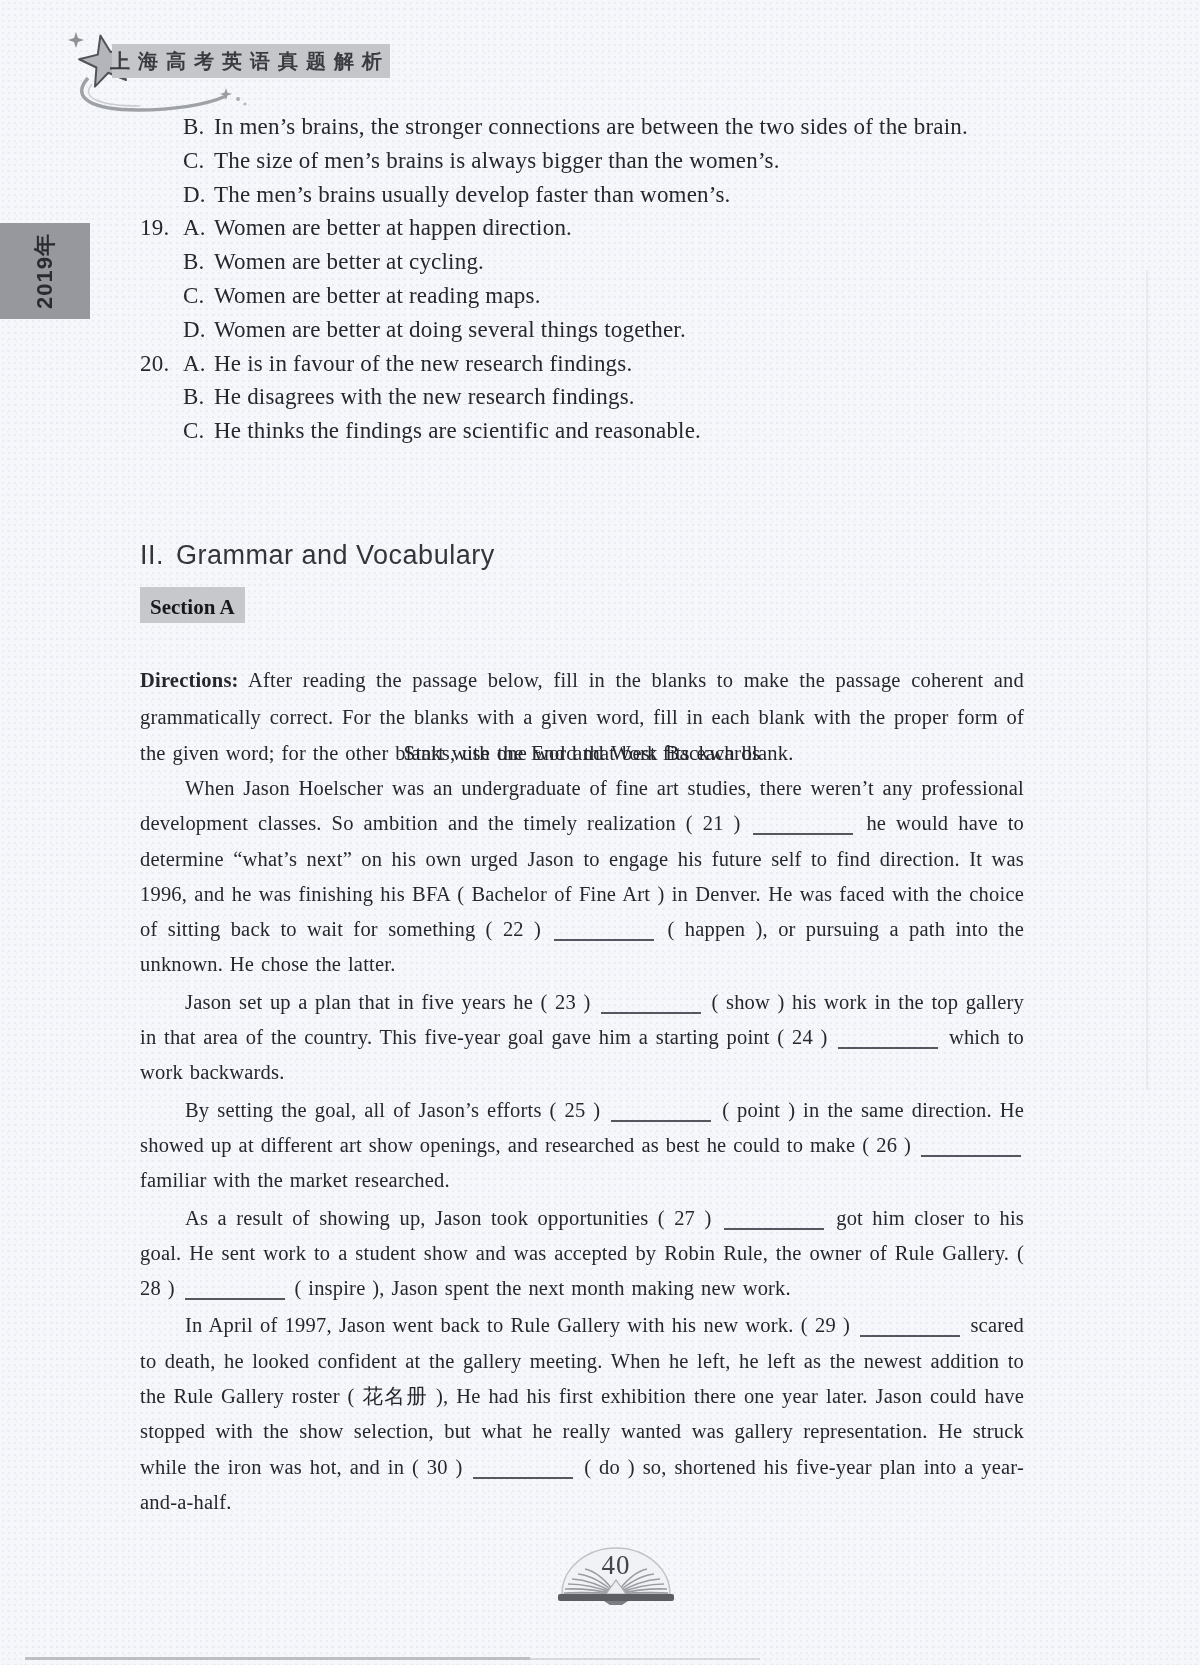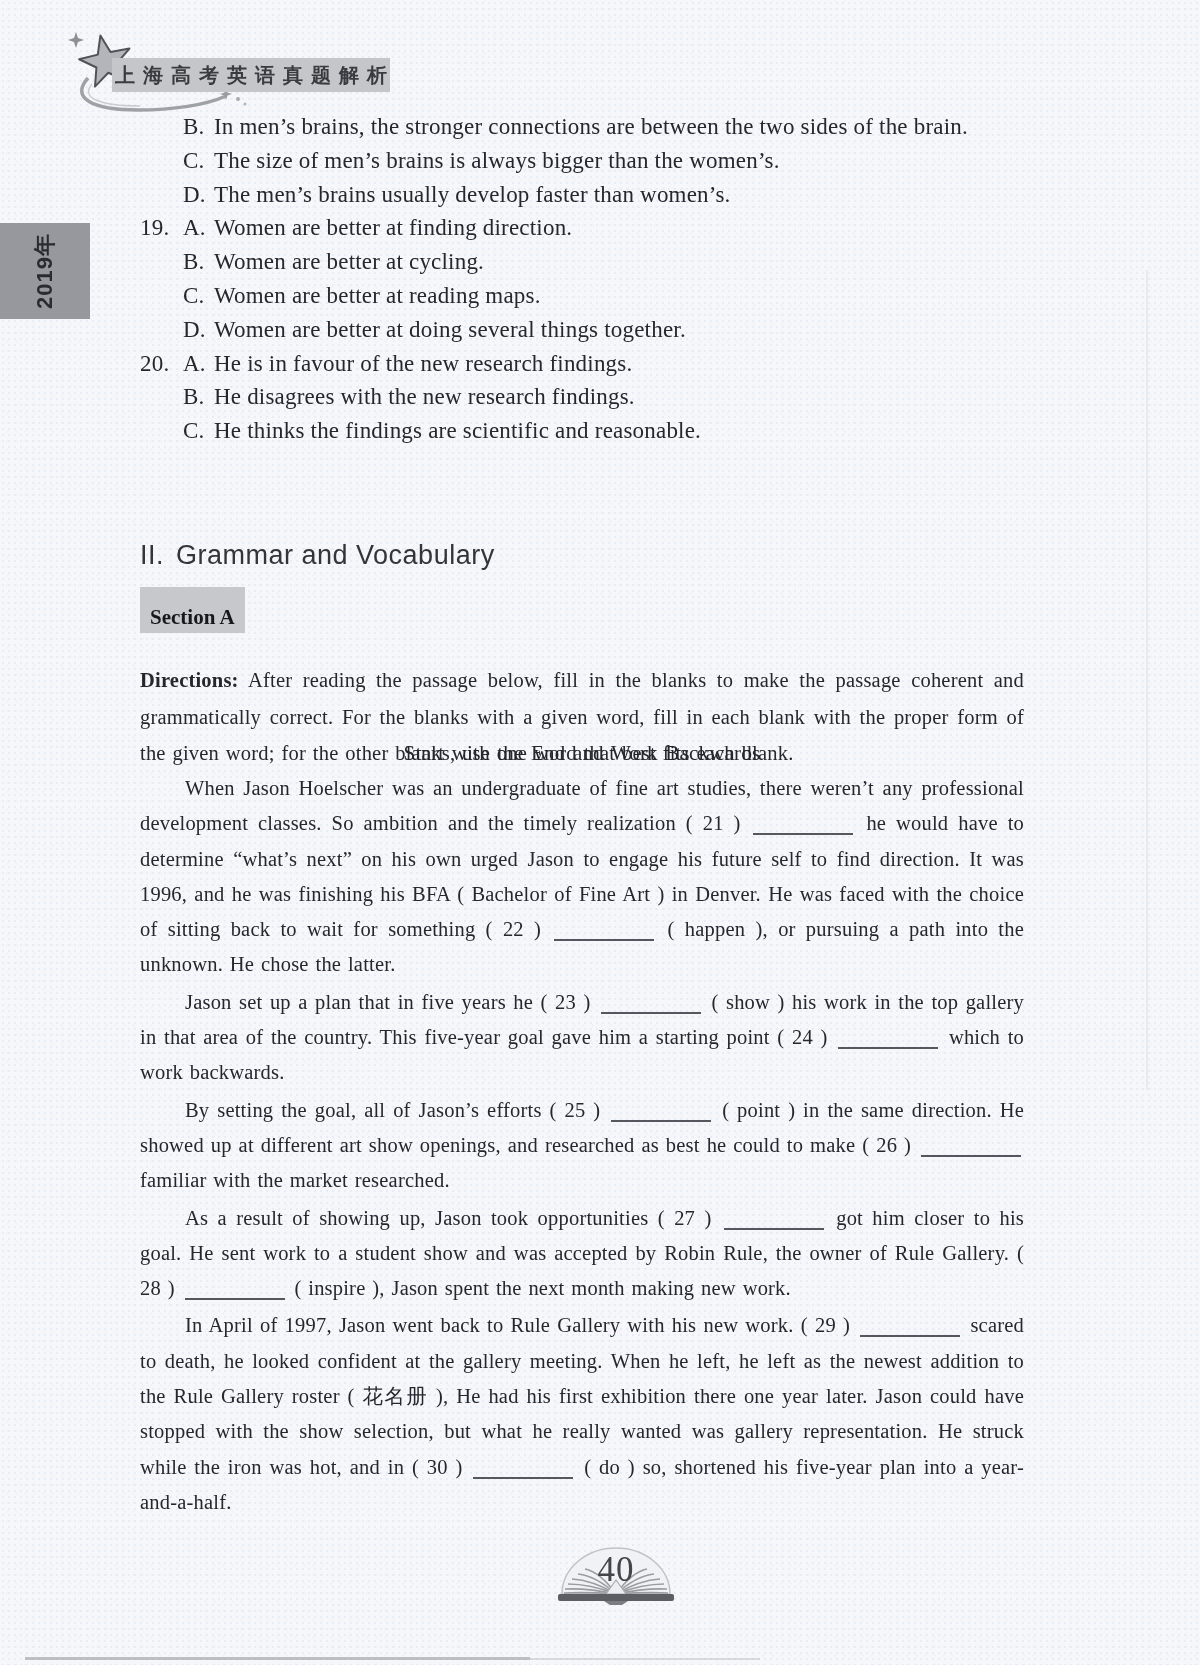--- a/index.html
+++ b/index.html
@@ -11,21 +11,21 @@
       radial-gradient(rgba(220,140,170,0.06) 1px, transparent 1.2px);
     background-size:6px 6px, 9px 9px;
     background-position:0 0, 3px 4px;
     font-family:"Liberation Serif", serif;
     color:#26272e;
   }
   
   .deco-svg { position:absolute; left:58px; top:26px; width:190px; height:86px; }
   .header-bar {
     position:absolute; left:112px; top:44px; width:278px; height:34px;
-    background:#c5c6ca; display:flex; align-items:center; justify-content:center;margin-top:14px;
+    background:#c5c6ca; display:flex; align-items:center; justify-content:flex-end;
   }
   .header-bar span {
     font-family:"Liberation Sans", sans-serif; font-weight:bold;
     font-size:20px; letter-spacing:8px; color:#3a3b41; white-space:nowrap; padding-left:8px;
   }
   
   .year-tab {
     position:absolute; left:0; top:223px; width:90px; height:96px;
     background:#97989d; display:flex; align-items:center; justify-content:center;
   }
@@ -40,21 +40,21 @@
   .opt { line-height:33.8px; font-size:23px; white-space:nowrap; letter-spacing:0.2px; }
   .opt .num { display:inline-block; width:43px; }
   .opt .letter { display:inline-block; width:31px; }
   .sec-heading {
     position:absolute; top:540px; left:0;
     font-family:"Liberation Sans", sans-serif; font-size:27px; color:#34353b; letter-spacing:0.5px;
   }
   .sec-heading .numeral { margin-right:12px; }
   .section-a {
     position:absolute; top:587px; left:0; display:inline-block;
-    background:#c7c8cc; padding:18px 10px 3px; font-weight:bold; font-size:21px; color:#17181d;
+    background:#c7c8cc; padding:8px 10px 3px; font-weight:bold; font-size:21px; color:#17181d;
   }
   .directions {
     position:absolute; top:662px; left:0; width:884px; margin:0;
     font-size:20.5px; line-height:36.5px; text-align:justify;
     word-spacing:1.5px; letter-spacing:0.2px;
   }
   .directions .dir-label { font-weight:bold; }
   .passage { position:absolute; top:735px; left:0; width:884px; }
   .passage-title {
     text-align:center; font-weight:normal; font-size:21px; line-height:36px;
@@ -66,21 +66,21 @@
   }
   .blank {
     display:inline-block; width:100px; height:1px;
     border-bottom:2px solid #55565e; vertical-align:-5px; margin:0 3px;
   }
   
   .footer-book { position:absolute; left:552px; top:1542px; width:128px; height:64px; }
   .footer-book svg { position:absolute; left:0; top:0; }
   .page-num {
     position:absolute; left:0; top:8px; width:128px; text-align:center;
-    font-size:35px; color:#44454c; letter-spacing:1px;
+    font-size:27px; color:#44454c; letter-spacing:1px;
   }
   
   .artifact-line1 { position:absolute; left:25px; top:1657px; width:505px; height:3px; background:#8f9194; opacity:0.55; }
   .artifact-line2 { position:absolute; left:530px; top:1658px; width:230px; height:2px; background:#aeb0b4; opacity:0.4; }
   .artifact-vline { position:absolute; left:1146px; top:270px; width:2px; height:820px; background:rgba(140,150,160,0.12); }
 </style>
 </head>
 <body>
 
 <div class="page">
@@ -102,21 +102,21 @@
   <div class="year-tab">
     <span>2019年</span>
   </div>
 
   <div class="content">
 
     <div class="options">
       <div class="opt"><span class="num"></span><span class="letter">B.</span><span>In men’s brains, the stronger connections are between the two sides of the brain.</span></div>
       <div class="opt"><span class="num"></span><span class="letter">C.</span><span>The size of men’s brains is always bigger than the women’s.</span></div>
       <div class="opt"><span class="num"></span><span class="letter">D.</span><span>The men’s brains usually develop faster than women’s.</span></div>
-      <div class="opt"><span class="num">19.</span><span class="letter">A.</span><span>Women are better at finding direction.</span></div>
+      <div class="opt"><span class="num">19.</span><span class="letter">A.</span><span>Women are better at happen direction.</span></div>
       <div class="opt"><span class="num"></span><span class="letter">B.</span><span>Women are better at cycling.</span></div>
       <div class="opt"><span class="num"></span><span class="letter">C.</span><span>Women are better at reading maps.</span></div>
       <div class="opt"><span class="num"></span><span class="letter">D.</span><span>Women are better at doing several things together.</span></div>
       <div class="opt"><span class="num">20.</span><span class="letter">A.</span><span>He is in favour of the new research findings.</span></div>
       <div class="opt"><span class="num"></span><span class="letter">B.</span><span>He disagrees with the new research findings.</span></div>
       <div class="opt"><span class="num"></span><span class="letter">C.</span><span>He thinks the findings are scientific and reasonable.</span></div>
     </div>
 
     <div class="sec-heading">
       <span class="numeral">II.</span><span>Grammar and Vocabulary</span>

